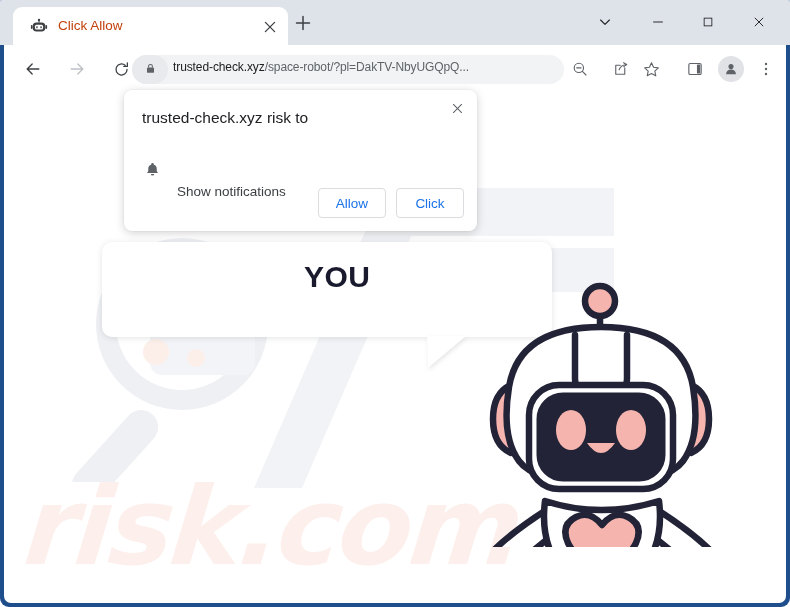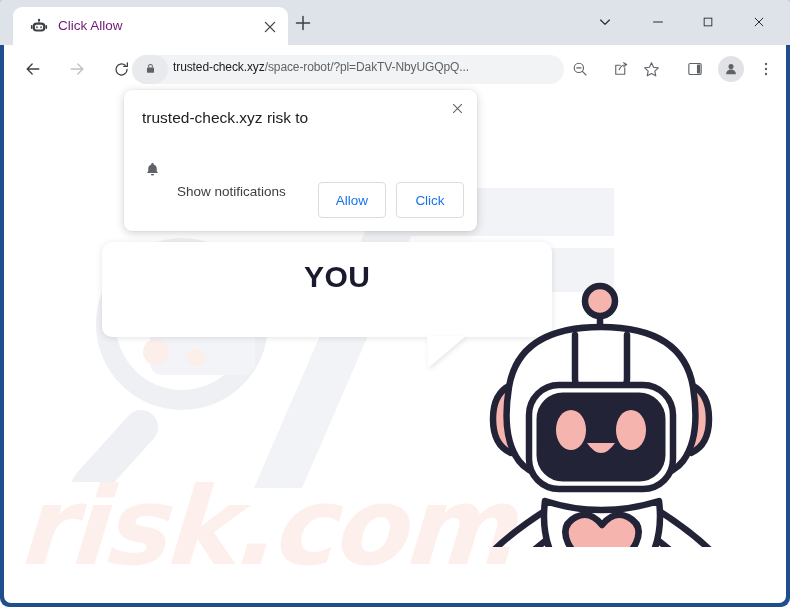--- a/index.html
+++ b/index.html
@@ -43,21 +43,21 @@
   }
   #tab-favicon {
     position: absolute;
     left: 17px; top: 10px;
     width: 18px; height: 18px;
   }
   #tab-title {
     position: absolute;
     left: 45px; top: 11px;
     font-size: 13.5px;
-    color: #701a75;
+    color: #c2410c;
     white-space: nowrap;
   }
   #tab-close {
     position: absolute;
     left: 248px; top: 11px;
     width: 18px; height: 18px;
     color: #3c4043;
   }
   #new-tab-button {
     position: absolute;
@@ -251,21 +251,21 @@
     margin-top: 44px;
   }
   #dialog-actions {
     position: absolute;
     right: 13px; bottom: 13px;
     display: flex;
     gap: 10px;
   }
   .dialog-btn {
     min-width: 68px;
-    height: 36px;
+    height: 30px;
     padding: 0 15px;
     border: 1px solid #dadce0;
     border-radius: 4px;
     background: #ffffff;
     color: #1a73e8;
     font-size: 13.5px;
     font-family: "Liberation Sans", sans-serif;
     cursor: pointer;
   }
 </style>

